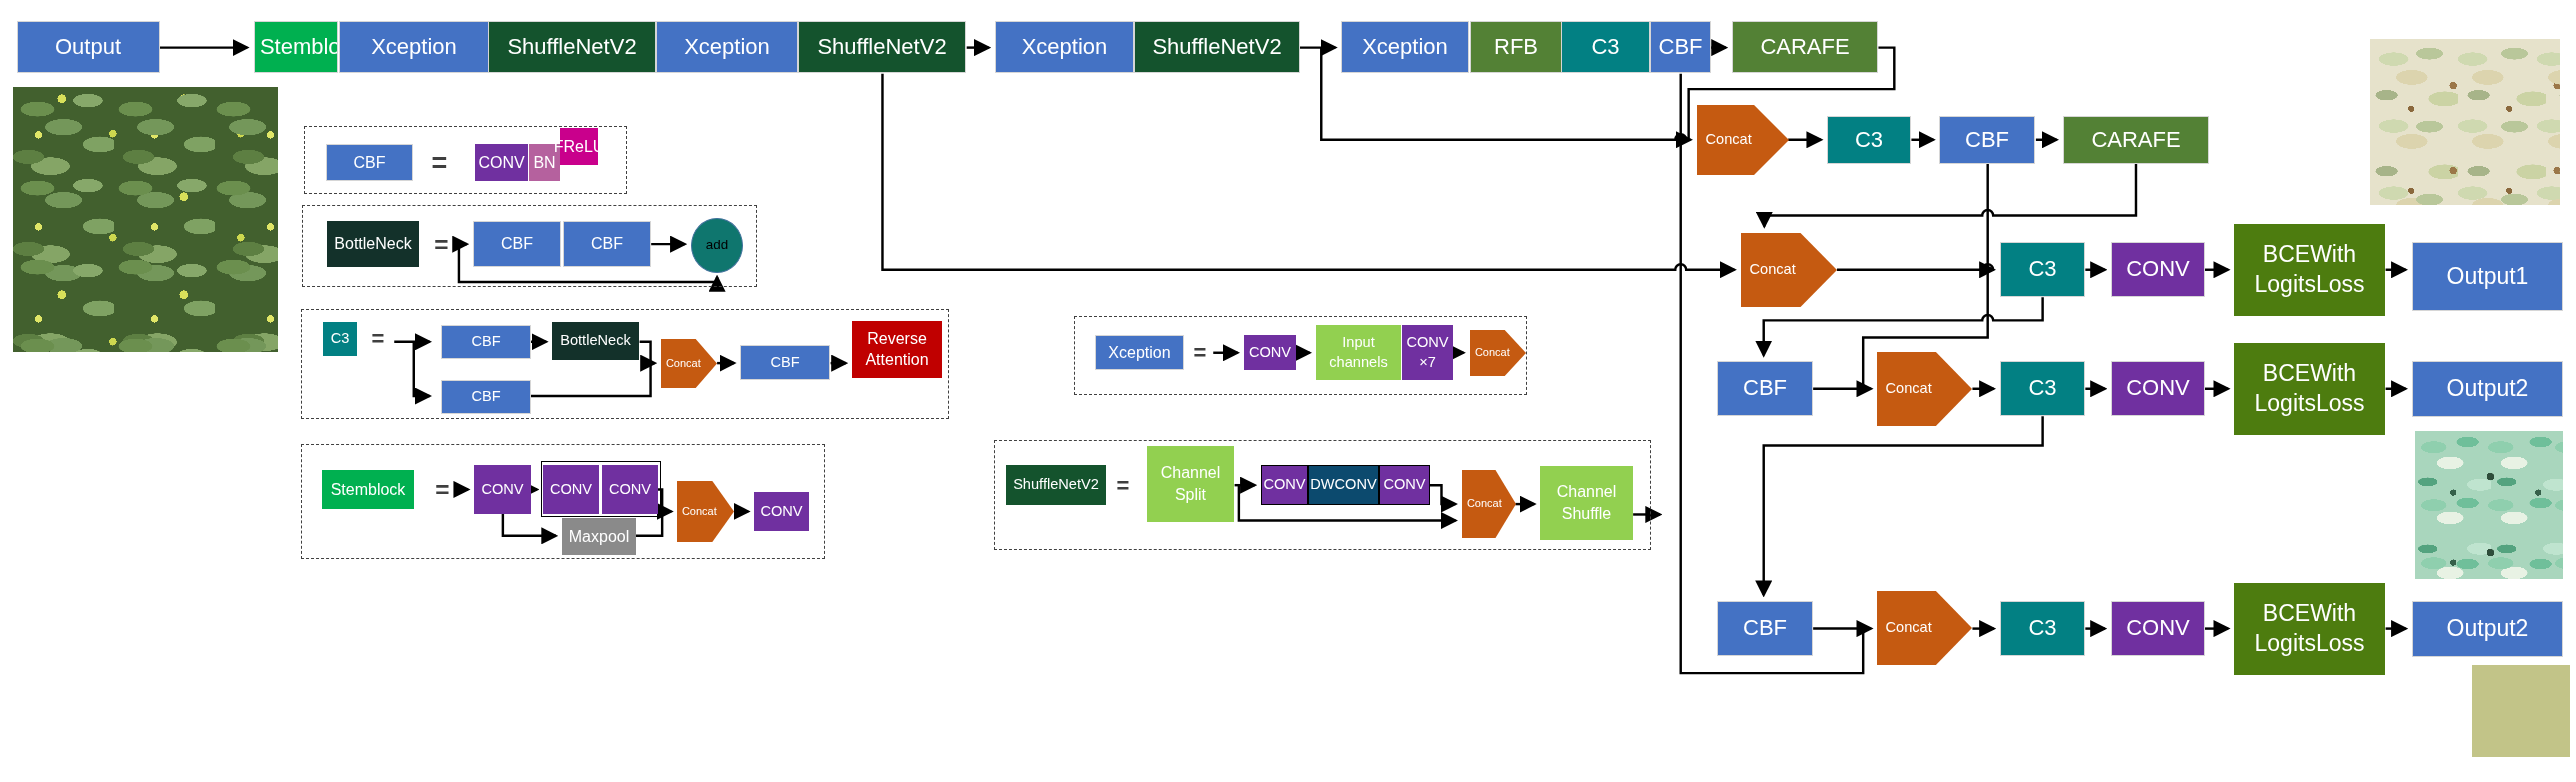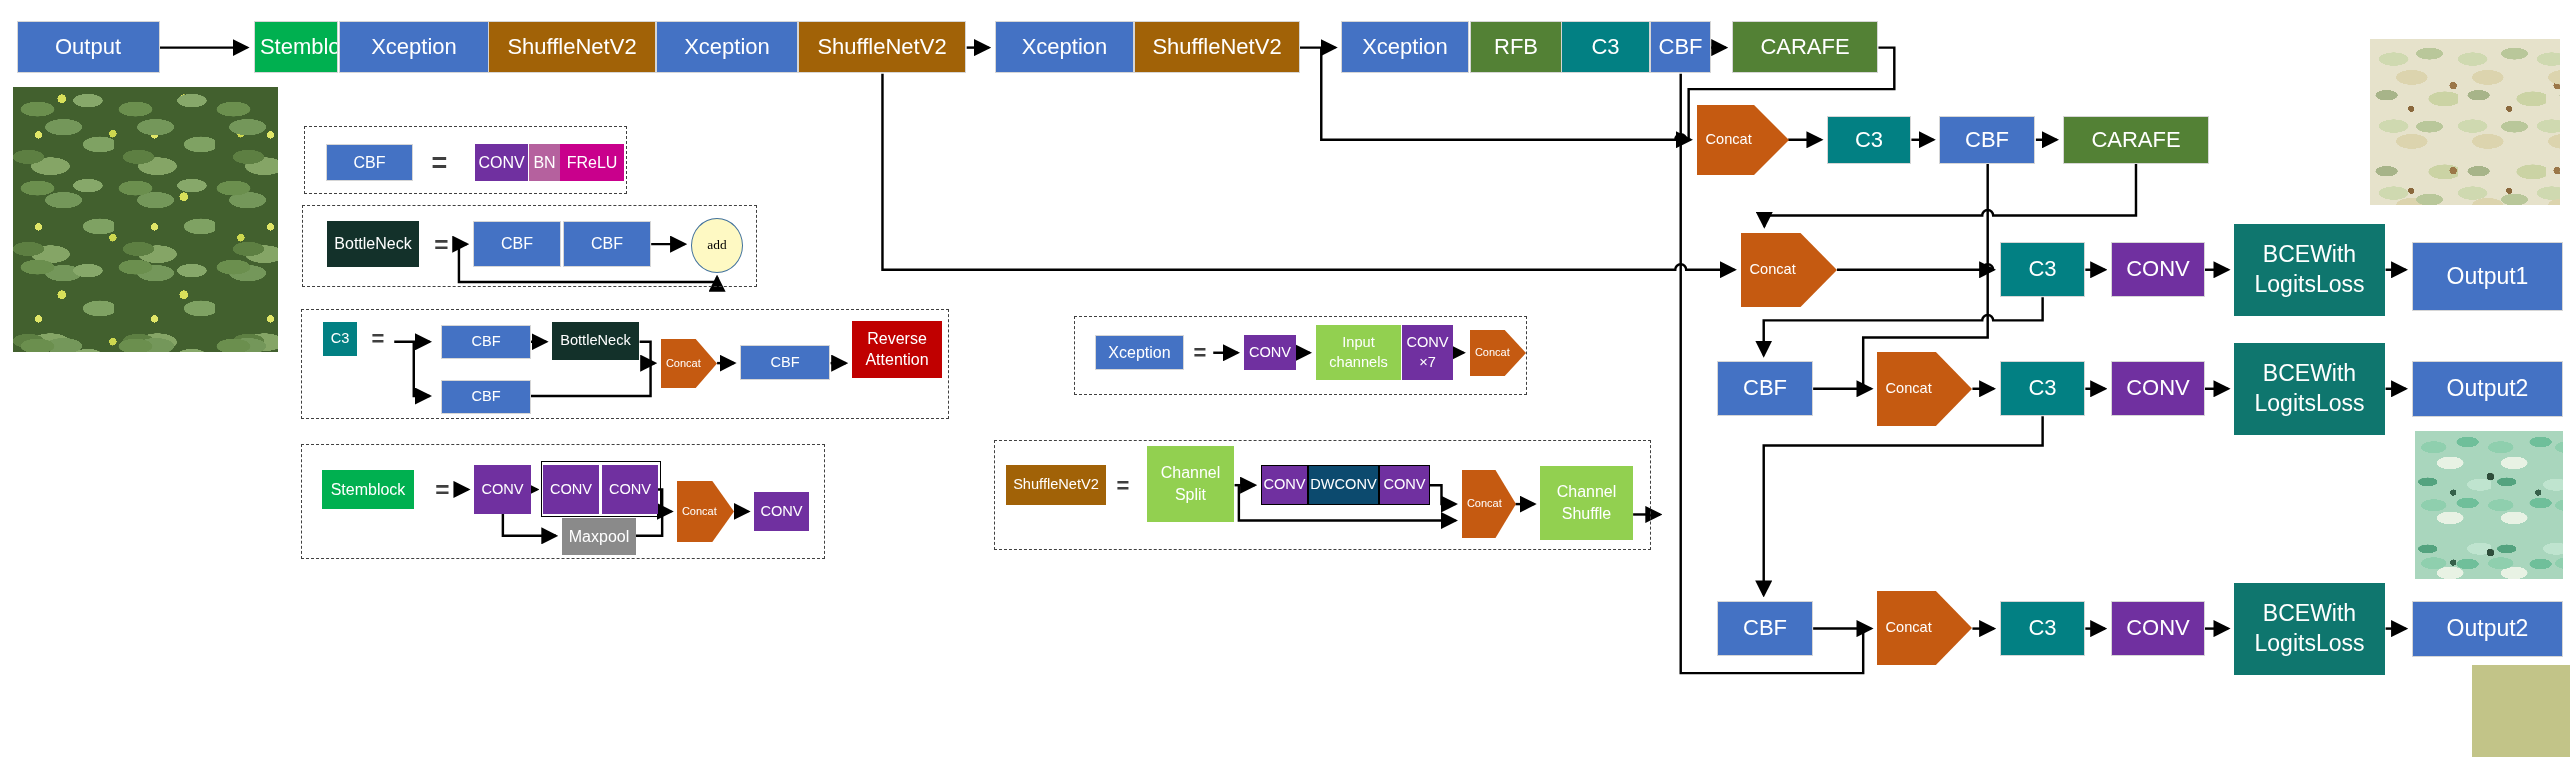--- a/index.html
+++ b/index.html
@@ -1,27 +1,27 @@
 <!DOCTYPE html>
 <html style="font-size:9.8px"><head>
 <meta charset="utf-8">
 <style>
   html,body{margin:0;padding:0;background:#fff;}
   #canvas{position:relative;width:2576px;height:783px;background:#fff;overflow:hidden;font-family:"Liberation Sans",sans-serif;}
   .n{position:absolute;box-sizing:border-box;display:flex;align-items:center;justify-content:center;text-align:center;color:#fff;font-family:"Liberation Sans",sans-serif;line-height:1.2;}
   .bd{border:1.2px solid #D6D6D6;}
-  .blue{background:#4472C4}.yellow{background:#a16207}.green{background:#00B050}
+  .blue{background:#4472C4}.yellow{background:#14532d}.green{background:#00B050}
   .dgreen{background:#538135}.teal{background:#028083}.purple{background:#7030A0}
-  .orange{background:#C55A11}.magenta{background:#0f766e}.bnc{background:#B5619E}
+  .orange{background:#C55A11}.magenta{background:#4d7c0f}.bnc{background:#B5619E}
   .frelu{background:#C9008C}.darkbn{background:#13312A}.red{background:#C00000}
   .gray{background:#8A8A8A}.lgreen{background:#92D050}.olive{background:#0c4a6e}
   .pent{justify-content:flex-start;padding-left:8.5px;clip-path:polygon(0 0,62% 0,100% 50%,62% 100%,0 100%);}
   .dash{position:absolute;border:1.8px dashed #404040;box-sizing:border-box;background:transparent;}
   .eq{position:absolute;display:flex;align-items:center;justify-content:center;color:#3F3F3F;font-weight:bold;font-family:"Liberation Sans",sans-serif;}
-  .ell{border-radius:50%;background:#fef9c3;border:1.2px solid #41719C;color:#000;font-family:Liberation Serif, serif;}
+  .ell{border-radius:50%;background:#0f766e;border:1.2px solid #41719C;color:#000;}
   .clip{justify-content:flex-start;padding-left:4.9px;overflow:hidden;white-space:nowrap;}
   .bracket{position:absolute;border:1.8px solid #000;box-sizing:border-box;background:transparent;}
   svg.wires{position:absolute;left:0;top:0;}
   .photo{position:absolute;}
   .photo-input{background-color:#42602e;background-image:
     radial-gradient(ellipse 28px 12.2px at 25% 28%,#6b8f4e 0 60%,transparent 61%),
     radial-gradient(ellipse 24.4px 11px at 72% 16%,#87a86a 0 60%,transparent 61%),
     radial-gradient(ellipse 30.5px 13.4px at 55% 55%,#74975a 0 60%,transparent 61%),
     radial-gradient(ellipse 26px 11.6px at 14% 76%,#5d7f42 0 60%,transparent 61%),
     radial-gradient(ellipse 28px 13px at 86% 70%,#7fa263 0 60%,transparent 61%),
@@ -186,21 +186,21 @@
   <div class="n orange pent f24" style="left:1877px;top:591px;width:95px;height:74px">Concat</div>
   <div class="n teal bd f36" style="left:2000px;top:601px;width:85px;height:55px">C3</div>
   <div class="n purple bd f36" style="left:2111px;top:601px;width:94px;height:55px">CONV</div>
   <div class="n magenta f38" style="left:2234px;top:583px;width:151px;height:92px;line-height:1.3">BCEWith LogitsLoss</div>
   <div class="n blue bd f38" style="left:2412px;top:601px;width:151px;height:56px">Output2</div>
 
   <div class="n blue bd f26" style="left:326px;top:144px;width:87px;height:37px">CBF</div>
   <div class="eq" style="left:421px;top:145px;width:37px;height:37px;font-size:27px">=</div>
   <div class="n purple f26" style="left:475px;top:144px;width:53px;height:37px">CONV</div>
   <div class="n bnc f26" style="left:529px;top:144px;width:31px;height:37px">BN</div>
-  <div class="n frelu f26" style="left:560px;top:144px;width:64px;height:37px">FReLU</div>
+  <div class="n frelu f26" style="left:560px;top:128px;width:38px;height:37px">FReLU</div>
 
   <div class="n darkbn f26" style="left:327px;top:221px;width:92px;height:46px">BottleNeck</div>
   <div class="eq" style="left:426px;top:223px;width:30.5px;height:43px;font-size:24.4px">=</div>
   <div class="n blue bd f26" style="left:473px;top:221px;width:88px;height:46px">CBF</div>
   <div class="n blue bd f26" style="left:563px;top:221px;width:88px;height:46px">CBF</div>
   <div class="n ell f22" style="left:691px;top:218px;width:52px;height:55px">add</div>
 
   <div class="n teal f24" style="left:323px;top:322px;width:34px;height:34px">C3</div>
   <div class="eq" style="left:364px;top:323px;width:28px;height:32px;font-size:22px">=</div>
   <div class="n blue bd f24" style="left:441px;top:325px;width:90px;height:34px">CBF</div>

